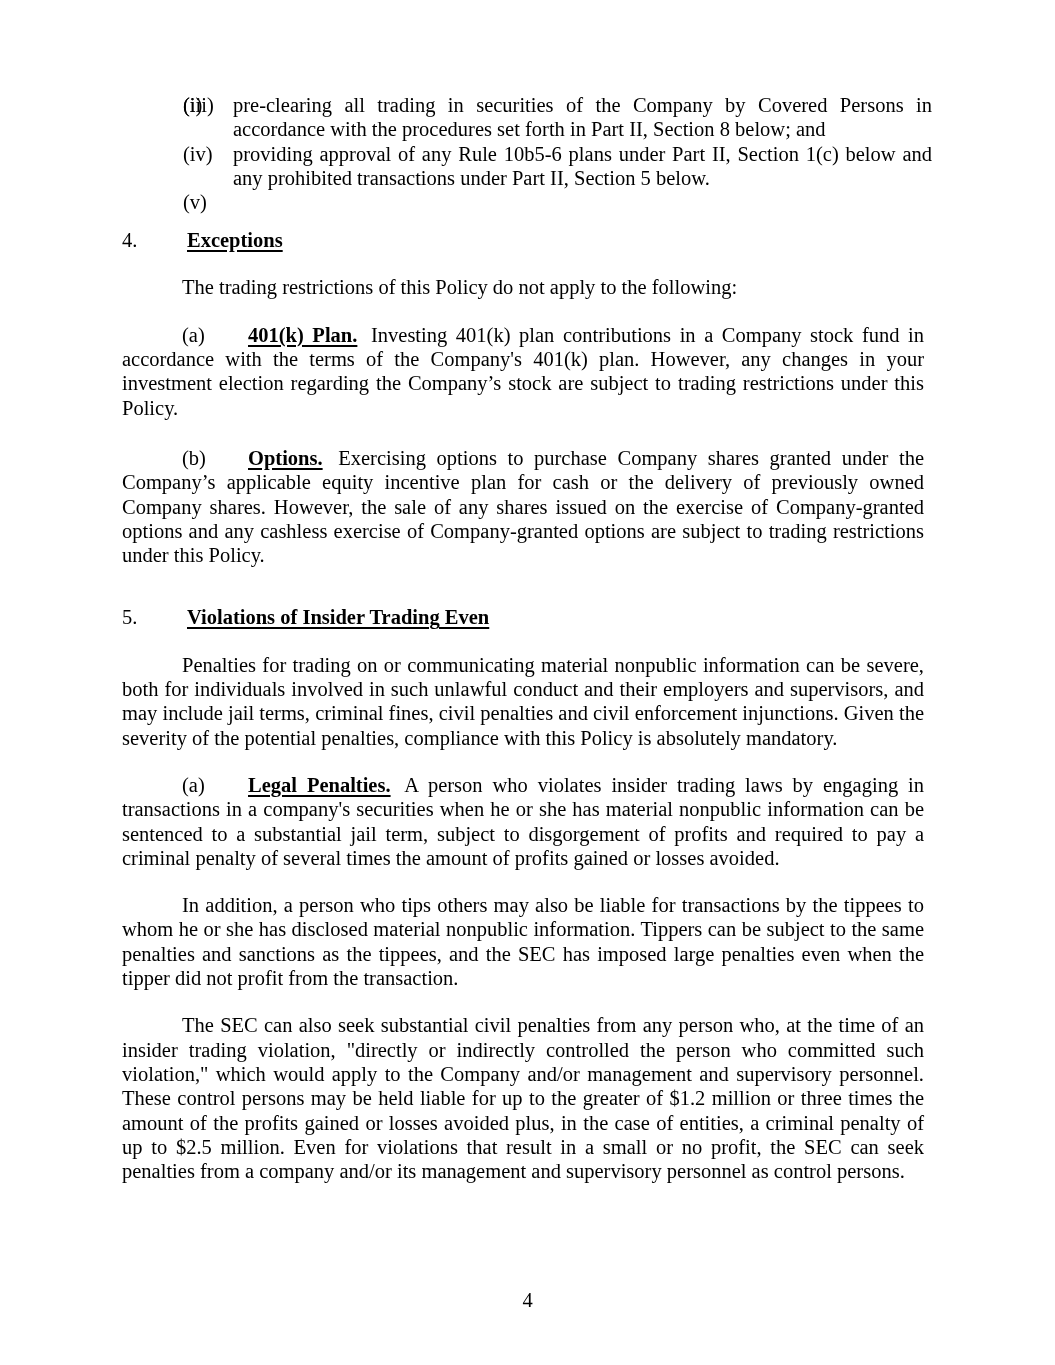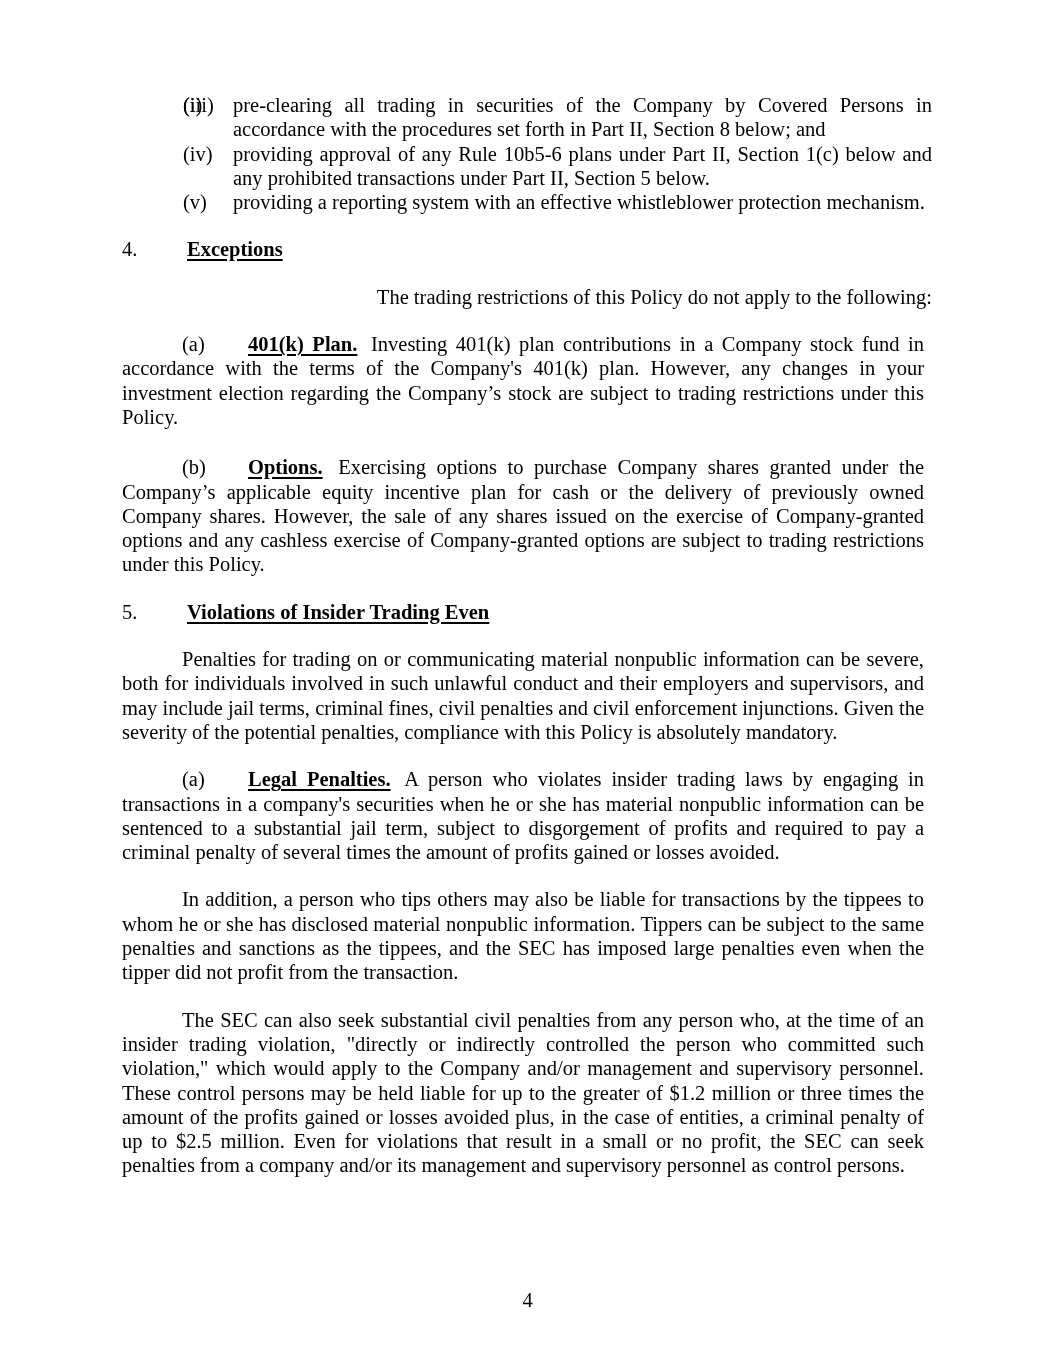--- a/index.html
+++ b/index.html
@@ -30,21 +30,21 @@
     padding-left: 111px;
     text-align: justify;
   }
   .duty-item .marker {
     position: absolute;
     left: 61px;
     top: 0;
   }
   
   .heading {
-    margin-top: 23px;
+    margin-top: 38px;
     white-space: nowrap;
   }
   .hnum {
     display: inline-block;
     width: 65px;
   }
   .htitle {
     font-weight: bold;
     text-decoration: underline;
     text-decoration-thickness: 2px;
@@ -52,21 +52,21 @@
   }
   
   p.body {
     margin: 23px 8px 0 0;
     text-indent: 60px;
     text-align: justify;
   }
   p.intro {
     margin: 23px 0 0 0;
     text-indent: 60px;
-    text-align: right;
+    text-align: left;
   }
   p.sub-b {
     margin-top: 26px;
   }
   .sublabel {
     display: inline-block;
     width: 66px;
     text-indent: 0;
   }
   .lead {
@@ -94,21 +94,21 @@
       <div class="duty-item">
         <span class="marker">(i)</span>
       </div>
       <div class="duty-item">
         <span class="marker">(iii)</span><span>pre-clearing all trading in securities of the Company by Covered Persons in accordance with the procedures set forth in Part II, Section 8 below; and</span>
       </div>
       <div class="duty-item">
         <span class="marker">(iv)</span><span>providing approval of any Rule 10b5-6 plans under Part II, Section 1(c) below and any prohibited transactions under Part II, Section 5 below.</span>
       </div>
       <div class="duty-item">
-        <span class="marker">(v)</span><span>providing a reporting system with an effective whistleblower protection mechanism.</span>
+        <span class="marker">(v)</span>
       </div>
     </div>
 
     <div class="heading">
       <span class="hnum">4.</span><span class="htitle">Exceptions</span>
     </div>
 
     <p class="intro"><span>The trading restrictions of this Policy do not apply to the following:</span></p>
 
     <p class="body">

